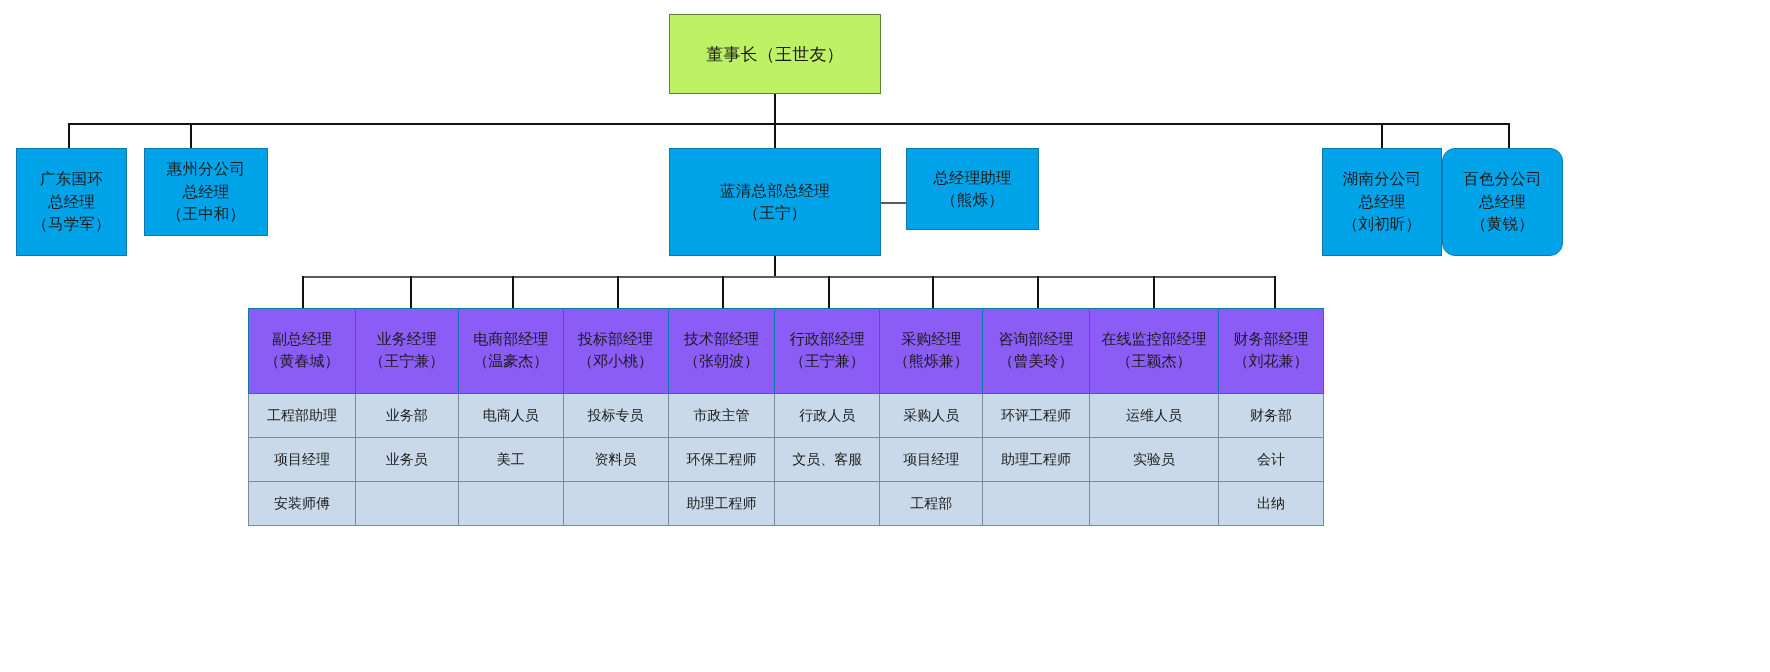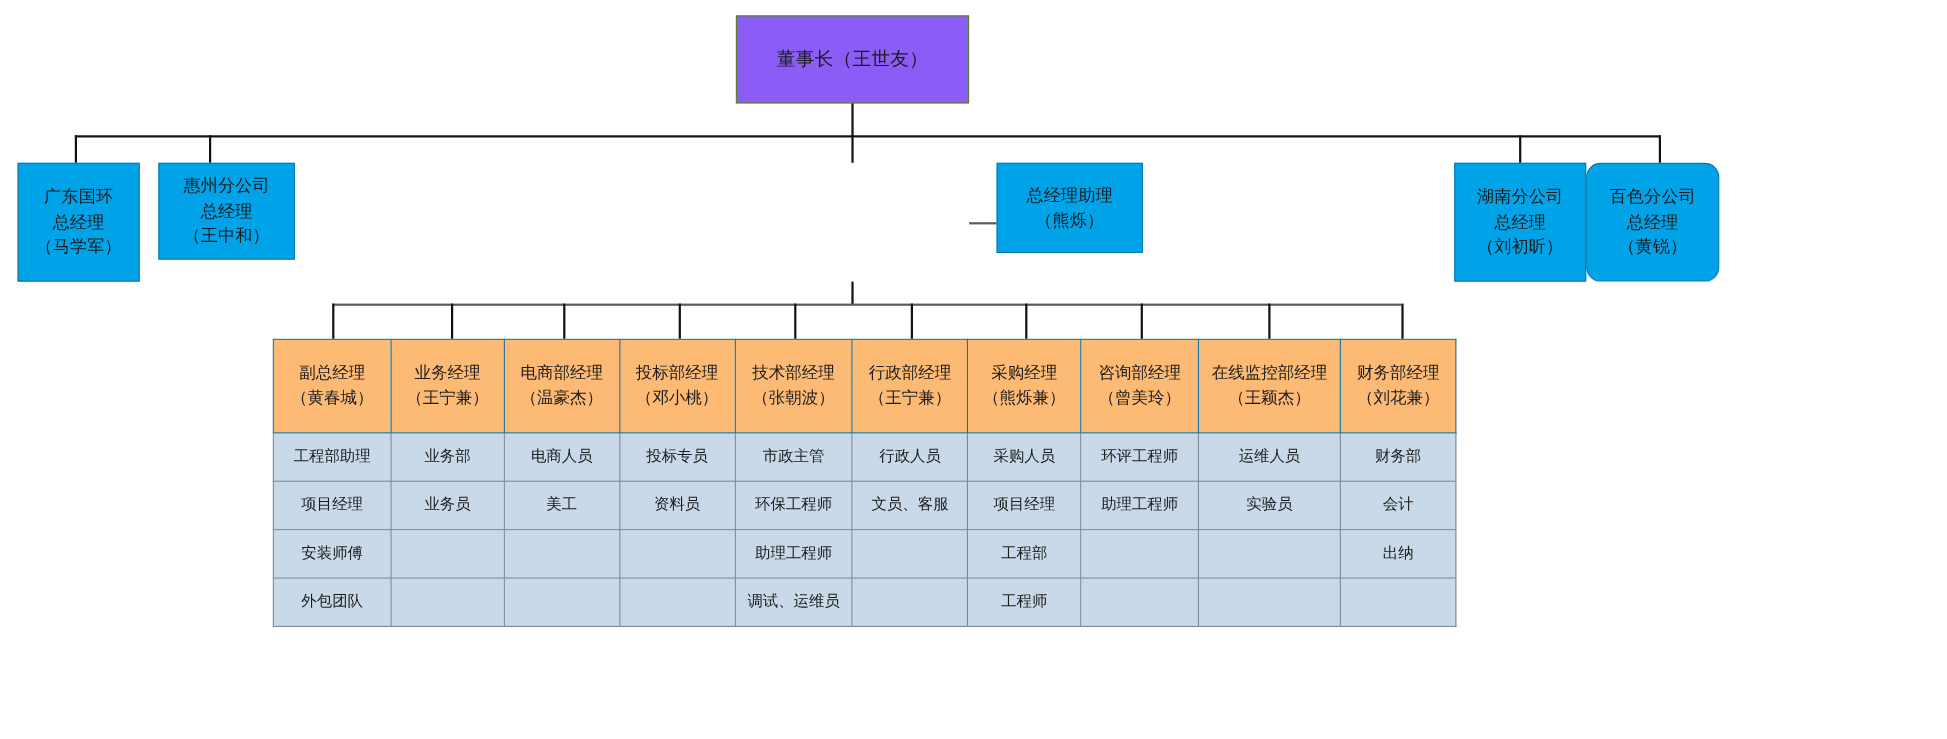--- a/index.html
+++ b/index.html
@@ -24,21 +24,21 @@
     box-sizing:border-box;
     display:flex;align-items:center;justify-content:center;
     text-align:center;
     line-height:1.45;
     font-size:15.5px;
     letter-spacing:.2px;
   }
   .node .txt{display:block;width:100%;white-space:pre-line;}
 
   .chairman{
-    background:#8b5cf6;
+    background:#bef264;
     border:1.5px solid #5f7f35;
     font-size:17px;
   }
   .blue{
     background:#00a2e8;
     border:1px solid #0c79ad;
   }
   
   .pair-left{border-right:1px solid #0c79ad;}
   .pair-right{border-left:1px solid #0c79ad;}
@@ -54,21 +54,21 @@
     border:1px solid #7b8a99;
     text-align:center;
     vertical-align:middle;
     font-size:14px;
     line-height:1.45;
     padding:0 2px;
     white-space:pre-line;
     height:43px;
   }
   .matrix tr.head td{
-    background:#fdba74;
+    background:#8b5cf6;
     border-color:#0c79ad;
     height:84px;
     font-size:15px;
   }
   .matrix tr.body td{
     background:#c9d9e9;
   }
 </style>
 </head>
 <body>
@@ -93,20 +93,24 @@
     <span class="txt">广东国环
 总经理
 （马学军）</span>
   </div>
   <div class="node blue pair-right" style="left:144px;top:148px;width:124px;height:88px;">
     <span class="txt">惠州分公司
 总经理
 （王中和）</span>
   </div>
 
+  <div class="node blue" style="left:669px;top:148px;width:212px;height:108px;">
+    <span class="txt">蓝清总部总经理
+（王宁）</span>
+  </div>
 
   <div class="ln h" style="left:881px;top:202px;width:25px;"></div>
 
   <div class="node blue" style="left:906px;top:148px;width:133px;height:82px;">
     <span class="txt">总经理助理
 （熊烁）</span>
   </div>
 
   <div class="node blue pair-left" style="left:1322px;top:148px;width:120px;height:108px;">
     <span class="txt">湖南分公司
@@ -199,28 +203,16 @@
           <td></td>
           <td></td>
           <td></td>
           <td>助理工程师</td>
           <td></td>
           <td>工程部</td>
           <td></td>
           <td></td>
           <td>出纳</td>
         </tr>
-        <tr class="body">
-          <td>外包团队</td>
-          <td></td>
-          <td></td>
-          <td></td>
-          <td>调试、运维员</td>
-          <td></td>
-          <td>工程师</td>
-          <td></td>
-          <td></td>
-          <td></td>
-        </tr>
       </tbody>
   </table>
 
 </div>
 
 </body></html>

